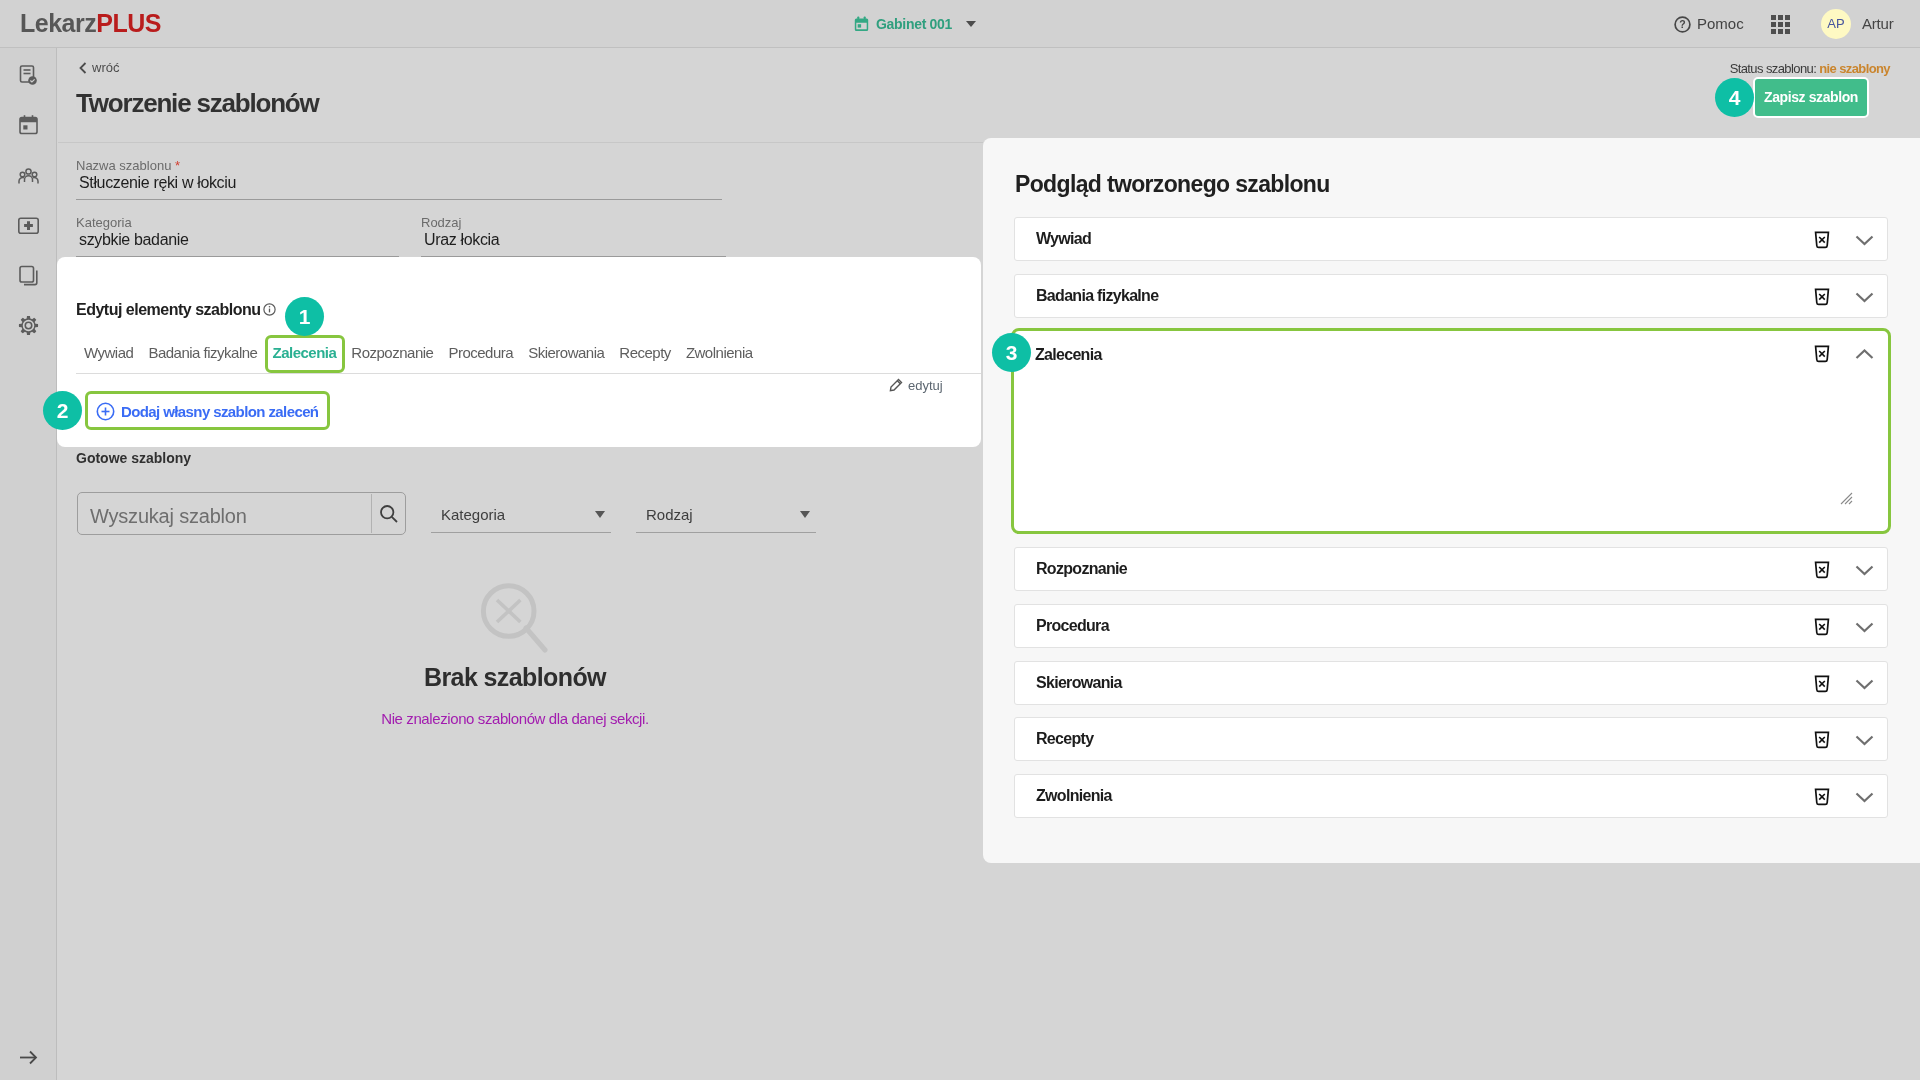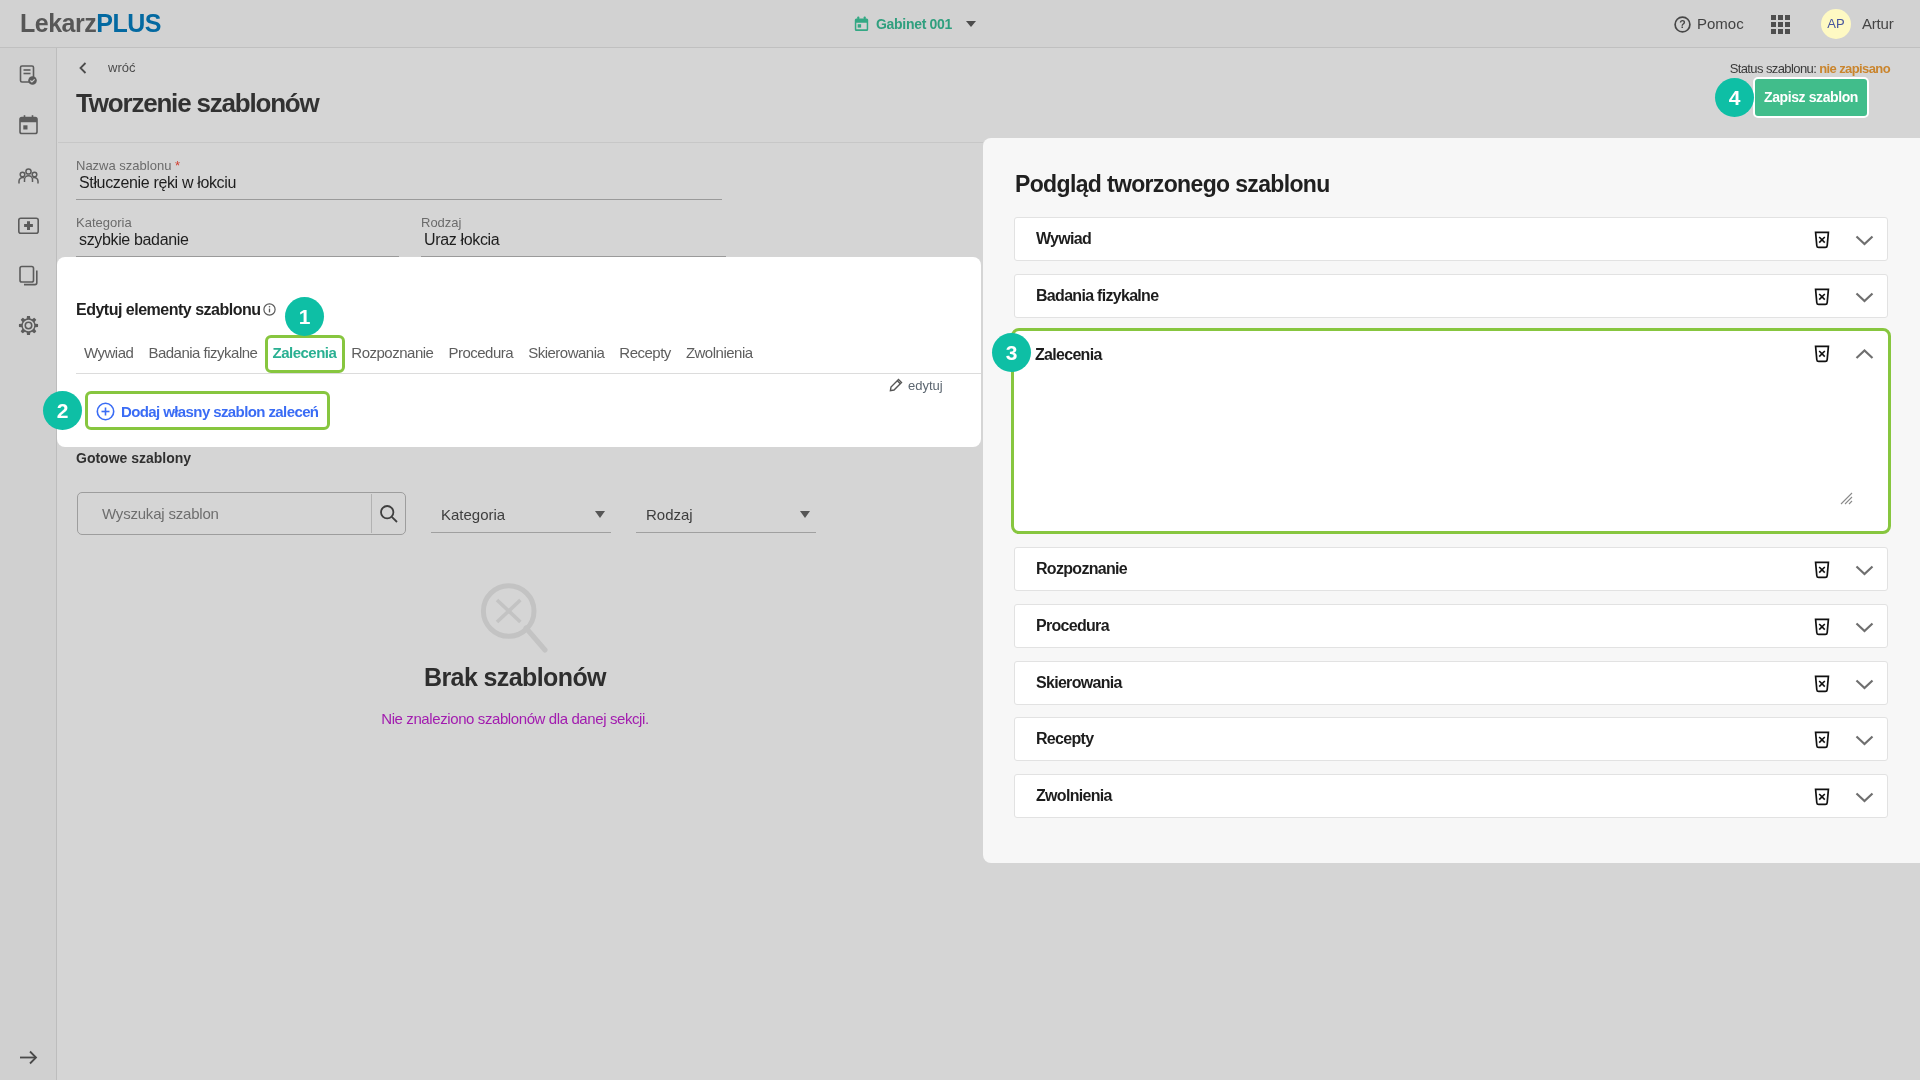--- a/index.html
+++ b/index.html
@@ -3,21 +3,21 @@
 <meta charset="utf-8">
 <title>LekarzPLUS</title>
 <style>
 *{margin:0;padding:0;box-sizing:border-box;}
 html,body{width:1920px;height:1080px;overflow:hidden;}
 body{font-family:"Liberation Sans",sans-serif;background:#d5d5d5;position:relative;}
 .abs{position:absolute;}
 
 #topbar{position:absolute;left:0;top:0;width:1920px;height:48px;background:#d2d2d2;border-bottom:1px solid #c0c0c0;}
 #logo{position:absolute;left:20px;top:9px;font-size:25px;font-weight:700;letter-spacing:-0.5px;color:#575757;}
-#logo b{color:#0369a1;font-weight:700;}
+#logo b{color:#b91c1c;font-weight:700;}
 .gab{position:absolute;left:876px;top:0;height:48px;line-height:48px;font-size:14px;font-weight:700;color:#2f9f7e;letter-spacing:-0.3px;}
 
 #sidebar{position:absolute;left:0;top:48px;width:57px;height:1032px;background:#d0d0d0;border-right:1px solid #bdbdbd;}
 .sic{position:absolute;left:17px;width:23px;height:23px;color:#5c5c5c;}
 
 .hdr-divider{position:absolute;left:58px;top:142px;width:925px;height:1px;background:#c7c7c7;}
 #title{position:absolute;left:76px;top:88px;font-size:26px;font-weight:700;color:#323232;letter-spacing:-1.2px;}
 #wroc{position:absolute;left:80px;top:60px;font-size:13px;color:#4c4c4c;}
 #status{position:absolute;top:61px;right:30px;font-size:13px;color:#3b3b3b;letter-spacing:-0.6px;}
 #status b{color:#ca852d;}
@@ -34,21 +34,21 @@
 #tabs{position:absolute;left:84px;top:344px;font-size:15px;color:#5e5e5e;white-space:nowrap;letter-spacing:-0.5px;}
 #tabs span{margin-right:15px;}
 #tabs .act{color:#2ab092;font-weight:700;}
 #tabline{position:absolute;left:76px;top:373px;width:905px;height:1px;background:#dcdcdc;}
 .greenbox{position:absolute;border:3px solid #87c63f;border-radius:6px;z-index:20;}
 #edytuj{position:absolute;left:908px;top:378px;font-size:13px;color:#5c6670;}
 #addlink{position:absolute;left:121px;top:403px;font-size:15px;font-weight:700;color:#3a6cf5;letter-spacing:-0.6px;}
 
 #gotowe{position:absolute;left:76px;top:450px;font-size:14px;font-weight:700;color:#303030;}
 #searchbox{position:absolute;left:77px;top:492px;width:329px;height:43px;border:1px solid #9d9d9d;border-radius:5px;}
-#searchbox .ph{position:absolute;left:12px;top:12px;font-size:15px;color:#6e6e6e;letter-spacing:-0.2px;margin-left:12px;}
+#searchbox .ph{position:absolute;left:12px;top:12px;font-size:20px;color:#6e6e6e;letter-spacing:-0.2px;}
 .selcaret{position:absolute;width:0;height:0;border-left:5.5px solid transparent;border-right:5.5px solid transparent;border-top:7px solid #565656;}
 .seltext{position:absolute;font-size:15px;color:#3e3e3e;}
 
 #brak{position:absolute;left:215px;top:663px;width:600px;text-align:center;font-size:25px;font-weight:700;color:#2e2e2e;letter-spacing:-0.6px;}
 #braksub{position:absolute;left:215px;top:710px;width:600px;text-align:center;font-size:15px;color:#a21caf;letter-spacing:-0.4px;}
 
 #rpanel{position:absolute;left:983px;top:138px;width:937px;height:725px;background:#f7f7f7;border-radius:8px 0 0 8px;}
 #rptitle{position:absolute;left:1015px;top:171px;font-size:23px;font-weight:700;color:#202020;letter-spacing:-0.65px;}
 .acc{position:absolute;left:1014px;width:874px;height:44px;background:#fff;border:1px solid #e2e2e2;border-radius:3px;}
 .acc .t{position:absolute;left:21px;top:12px;font-size:16px;font-weight:700;color:#1d1d1d;letter-spacing:-0.7px;}
@@ -127,24 +127,24 @@
     <circle cx="11" cy="11" r="3.1" fill="none" stroke="#5c5c5c" stroke-width="1.5"></circle>
   </svg>
 <svg class="sic" style="top:1046px" viewBox="0 0 23 23" fill="none" stroke="#4a4a4a" stroke-width="1.8">
     <line x1="3" y1="11.5" x2="19" y2="11.5"></line>
     <path d="M13,5.5 l6,6 l-6,6"></path>
   </svg>
 
 <svg class="abs" style="left:79px;top:62px" width="8" height="12" viewBox="0 0 8 12" fill="none" stroke="#4c4c4c" stroke-width="1.8">
     <path d="M6.5,1 L1.5,6 L6.5,11"></path>
   </svg>
-<div id="wroc" style="left:92px;margin-left:16px;">wróć</div>
+<div id="wroc" style="left:92px;">wróć</div>
 <div id="title">Tworzenie szablonów</div>
 <div class="hdr-divider"></div>
-<div id="status">Status szablonu: <b>nie zapisano</b></div>
+<div id="status">Status szablonu: <b>nie szablony</b></div>
 <div class="numcirc" style="left:1715px;top:78px;">4</div>
 <div id="savebtn">Zapisz szablon</div>
 
 <div class="flabel" style="left:76px;top:158px;">Nazwa szablonu <s>*</s></div>
 <div class="fvalue" style="left:79px;top:174px;">Stłuczenie ręki w łokciu</div>
 <div class="fline" style="left:76px;top:199px;width:646px;"></div>
 <div class="flabel" style="left:76px;top:215px;">Kategoria</div>
 <div class="fvalue" style="left:79px;top:231px;">szybkie badanie</div>
 <div class="fline" style="left:76px;top:256px;width:323px;"></div>
 <div class="flabel" style="left:421px;top:215px;">Rodzaj</div>

